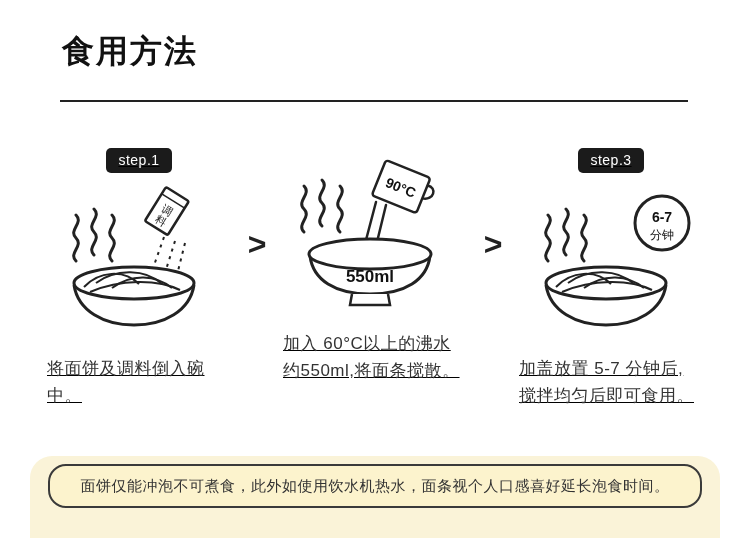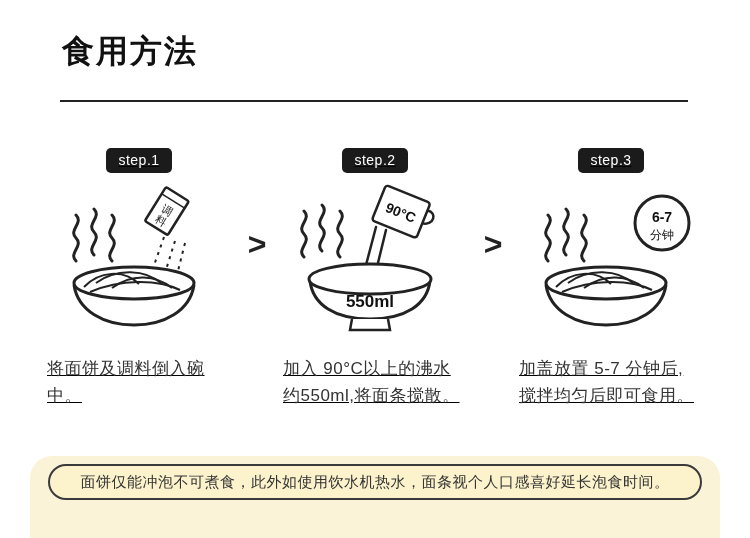--- a/index.html
+++ b/index.html
@@ -11,21 +11,21 @@
   .rule  { position:absolute; left:60px; top:100px; width:628px; height:2px; background:#222; }
 
   .steps { position:absolute; left:0; top:148px; width:750px; display:flex; justify-content:center; align-items:flex-start; }
   .step  { width:196px; display:flex; flex-direction:column; align-items:center;text-decoration:underline; }
   .badge { background:#1b1b1b; color:#fff; font-size:14px; line-height:1; padding:5px 12px 6px; border-radius:5px; letter-spacing:0.5px; }
   .illu  { margin-top:10px; }
   .caption { align-self:flex-start; padding-left:6px; font-size:17px; color:#333; line-height:1.6; letter-spacing:0.5px; }
   .sep { width:40px; text-align:center; font-size:32px; font-weight:600; color:#222; margin-top:78px; }
 
   .band { position:absolute; left:30px; top:456px; width:690px; height:110px; background:#faf3d8; border-radius:22px 22px 0 0; }
-  .note { position:absolute; left:48px; top:464px; width:654px; height:36px; background:#fcf3cd; border:2px solid #3a3a3a; border-radius:18px; display:flex; align-items:center; justify-content:center; font-size:15px; color:#333; letter-spacing:0.5px; white-space:nowrap; }
+  .note { position:absolute; left:48px; top:464px; width:654px; height:44px; background:#fcf3cd; border:2px solid #3a3a3a; border-radius:18px; display:flex; align-items:center; justify-content:center; font-size:15px; color:#333; letter-spacing:0.5px; white-space:nowrap; }
 </style>
 </head>
 <body>
 
 <div class="page">
 
   <h1 class="title">食用方法</h1>
   <div class="rule"></div>
 
   <div class="steps">
@@ -60,21 +60,20 @@
       </svg>
       <div class="caption">
         <div>将面饼及调料倒入碗</div>
         <div>中。</div>
       </div>
     </div>
 
     <div class="sep">&gt;</div>
 
     <div class="step">
-      <span class="badge">step.2</span>
       <svg class="illu" width="170" height="172" viewBox="0 0 170 172">
         <g fill="none" stroke="#222" stroke-width="3" stroke-linecap="round">
           <path d="M14,74 C6,66 22,59 14,51 C6,43 22,36 14,28"></path>
           <path d="M32,68 C24,60 40,53 32,45 C24,37 40,30 32,22"></path>
           <path d="M50,74 C42,66 58,59 50,51 C42,43 58,36 50,28"></path>
         </g>
         <g>
           <g transform="translate(96,2) rotate(22)">
             <rect x="0" y="0" width="48" height="38" rx="3" fill="#fff" stroke="#222" stroke-width="2.5"></rect>
             <text x="24" y="25" font-size="14" font-weight="bold" text-anchor="middle" fill="#111">90°C</text>
@@ -84,21 +83,21 @@
             <path d="M86,44 L76,82"></path>
             <path d="M96,47 L87,84"></path>
           </g>
         </g>
         <path d="M20,98 C23,122 45,136 80,136 C115,136 137,122 140,98" fill="#fff" stroke="#222" stroke-width="3"></path>
         <path d="M62,136 L60,147 L100,147 L98,136" fill="#fff" stroke="#222" stroke-width="2.5"></path>
         <ellipse cx="80" cy="96" rx="61" ry="15" fill="#fff" stroke="#222" stroke-width="3"></ellipse>
         <text x="80" y="124" font-size="17" font-weight="bold" text-anchor="middle" fill="#111">550ml</text>
       </svg>
       <div class="caption">
-        <div>加入 90°C以上的沸水</div>
+        <div>加入 60°C以上的沸水</div>
         <div>约550ml,将面条搅散。</div>
       </div>
     </div>
 
     <div class="sep">&gt;</div>
 
     <div class="step">
       <span class="badge">step.3</span>
       <svg class="illu" width="170" height="172" viewBox="0 0 170 172">
         <g fill="none" stroke="#222" stroke-width="3" stroke-linecap="round">

